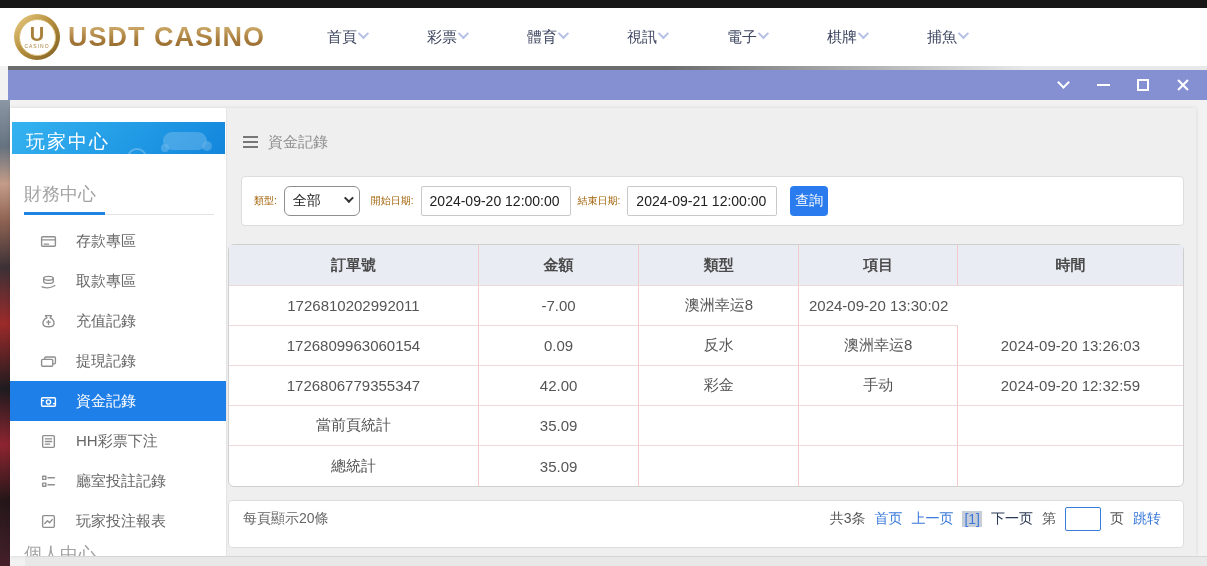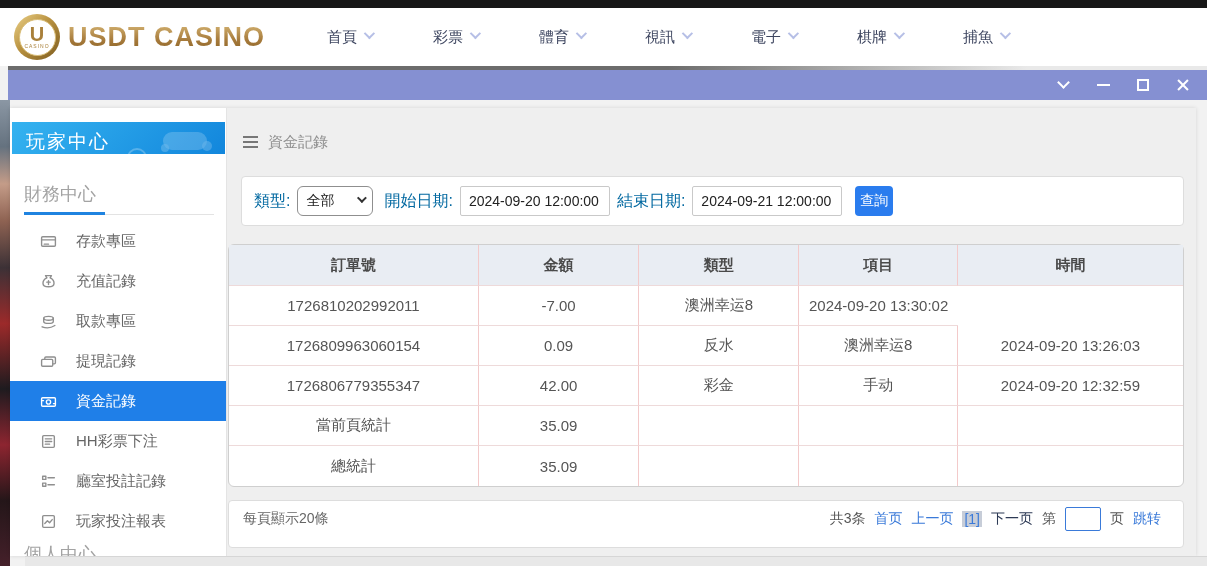--- a/index.html
+++ b/index.html
@@ -13,21 +13,21 @@
   .site-header { position:absolute; left:0; top:8px; width:100%; height:58px; background:#ffffff; display:flex; align-items:center; }
   .logo-wrap { display:flex; align-items:center; margin-left:14px; }
   .logo-ball { width:46px; height:46px; border-radius:50%; background:linear-gradient(135deg,#ecd28a,#b8913f 45%,#7d5c1f); display:flex; align-items:center; justify-content:center; }
   .logo-ball-inner { width:37px; height:37px; border-radius:50%; background:#fff; display:flex; flex-direction:column; align-items:center; justify-content:center; border:1px solid #d9bd77; }
   .logo-u { font-size:20px; font-weight:bold; color:#a9803a; line-height:18px; }
   .logo-sub { font-size:5px; letter-spacing:1px; color:#a9803a; }
   .brand-text { margin-left:8px; font-size:27px; font-weight:800; letter-spacing:1px;
     background:linear-gradient(180deg,#d8b877,#a5793a 60%,#8a6226);
     -webkit-background-clip:text; background-clip:text; -webkit-text-fill-color:transparent; color:#ae8440; }
   .main-nav { display:flex; margin-left:62px; gap:61px; }
-  .nav-item { display:flex; align-items:center; gap:7px; font-size:15px; color:#3e4660; cursor:pointer; }
+  .nav-item { display:flex; align-items:center; gap:1px; font-size:15px; color:#3e4660; cursor:pointer; }
   .chev { width:8px; height:8px; border-right:2px solid #b6bfe6; border-bottom:2px solid #b6bfe6; transform:rotate(45deg) translateY(-2px); margin-top:-4px; }
 
   
   .header-shadow { position:absolute; left:8px; top:66px; width:1199px; height:4px;
     background:linear-gradient(90deg,#6c6c6c 0%,#6c6c6c 55%,#e9e9e9 85%); }
   .titlebar { position:absolute; left:8px; top:70px; width:1199px; height:30px; background:#8590d2; display:flex; align-items:center; justify-content:flex-end; gap:24px; padding-right:16px; }
   .tb-ctrl { width:16px; height:14px; display:flex; align-items:center; justify-content:center; cursor:pointer; }
   .tb-chev { width:9px; height:9px; border-right:2px solid #fff; border-bottom:2px solid #fff; transform:rotate(45deg); margin-top:-5px; }
   .tb-min { width:13px; height:2px; background:#fff; }
   .tb-max { width:12px; height:12px; border:2px solid #fff; }
@@ -60,21 +60,21 @@
   .sb-item.active .arrow-r { position:absolute; right:16px; width:7px; height:7px; border-right:2px solid #fff; border-top:2px solid #fff; transform:rotate(45deg); }
   .sb-bottom-section { position:absolute; left:14px; top:434px; font-size:18px; color:#a3a3a3; }
 
   
   .content { position:absolute; left:216px; top:0; width:970px; height:448px; background:#efefef; border-left:1px solid #e4e4e4; }
   .crumb { display:flex; align-items:center; gap:10px; padding:20px 0 0 16px; color:#8f8f8f; font-size:15px; height:48px; }
   .burger { display:flex; flex-direction:column; gap:3px; }
   .burger span { display:block; width:15px; height:2px; background:#777; }
 
   .filter-card { position:absolute; left:14px; top:68px; width:943px; height:50px; background:#fff; border:1px solid #ddd; border-radius:4px; display:flex; align-items:center; padding-left:12px; gap:7px; }
-  .f-label { font-size:16px; color:#0369a1;text-align:right; }
+  .f-label { font-size:10px; color:#a16207;text-align:right; }
   .f-select { width:76px; height:30px; border:1px solid #8f8f8f; border-radius:6px; background:#fff; display:flex; align-items:center; justify-content:space-between; padding:0 8px; font-size:14px; color:#222; cursor:pointer; margin-right:4px; }
   .f-select .sel-chev { width:7px; height:7px; border-right:2px solid #333; border-bottom:2px solid #333; transform:rotate(45deg) translateY(-2px); margin-top:-3px; }
   .f-input { width:150px; height:30px; border:1px solid #c9c9c9; border-radius:2px; font-size:14px; color:#222; padding:0 8px; font-family:"Liberation Sans",sans-serif; }
   .f-btn { width:38px; height:30px; background:#2a7cee; color:#fff; border:none; border-radius:4px; font-size:14px; cursor:pointer; margin-left:6px; }
 
   .table-card { position:absolute; left:1px; top:136px; width:956px; background:#fff; border:1px solid #cfcfcf; border-radius:6px; }
   .trow { display:grid; grid-template-columns:26.2% 16.8% 16.8% 16.6% 23.6%; }
   .trow > div { height:40px; display:flex; align-items:center; justify-content:center; font-size:15px; color:#555; border-right:1px solid #f3caca; border-bottom:1px solid #eedada; }
   .trow > div:last-child { border-right:none; }
   .trow.head > div { height:41px; background:#e9edf3; font-weight:bold; color:#4a4a4a; }
@@ -184,32 +184,32 @@
       <div class="sb-menu">
         <div class="sb-item">
           <svg class="ic icon" viewBox="0 0 16 16">
               <rect x="1.5" y="3.5" width="13" height="9" rx="1"></rect>
               <path d="M1.5 6.5h13M4 10.5h4"></path>
             </svg>
           <span>存款專區</span>
         </div>
         <div class="sb-item">
           <svg class="ic icon" viewBox="0 0 16 16">
-              <path d="M6.5 4.5 5.2 2.5h5.6L9.5 4.5c2.3 1 3.7 2.9 3.7 5.1 0 2.4-2.3 3.4-5.2 3.4s-5.2-1-5.2-3.4c0-2.2 1.4-4.1 3.7-5.1z"></path>
-              <path d="M8 7.2v3.6M6.4 8.6h3.2"></path>
-            </svg>
-          <span>充值記錄</span>
-        </div>
-        <div class="sb-item">
-          <svg class="ic icon" viewBox="0 0 16 16">
               <ellipse cx="8" cy="5" rx="4.5" ry="1.8"></ellipse>
               <path d="M3.5 5v3c0 1 2 1.8 4.5 1.8S12.5 9 12.5 8V5"></path>
               <path d="M2 13c4 1.6 8 1.4 12-1.2"></path>
             </svg>
           <span>取款專區</span>
+        </div>
+        <div class="sb-item">
+          <svg class="ic icon" viewBox="0 0 16 16">
+              <path d="M6.5 4.5 5.2 2.5h5.6L9.5 4.5c2.3 1 3.7 2.9 3.7 5.1 0 2.4-2.3 3.4-5.2 3.4s-5.2-1-5.2-3.4c0-2.2 1.4-4.1 3.7-5.1z"></path>
+              <path d="M8 7.2v3.6M6.4 8.6h3.2"></path>
+            </svg>
+          <span>充值記錄</span>
         </div>
         <div class="sb-item">
           <svg class="ic icon" viewBox="0 0 16 16">
               <rect x="1.5" y="6" width="10.5" height="6.5" rx="1"></rect>
               <path d="M4.5 6V4.8c0-.6.4-1 1-1h8c.6 0 1 .4 1 1v4.4c0 .6-.4 1-1 1h-1.5"></path>
             </svg>
           <span>提現記錄</span>
         </div>
         <div class="sb-item active">
           <svg class="ic icon" viewBox="0 0 16 16">

